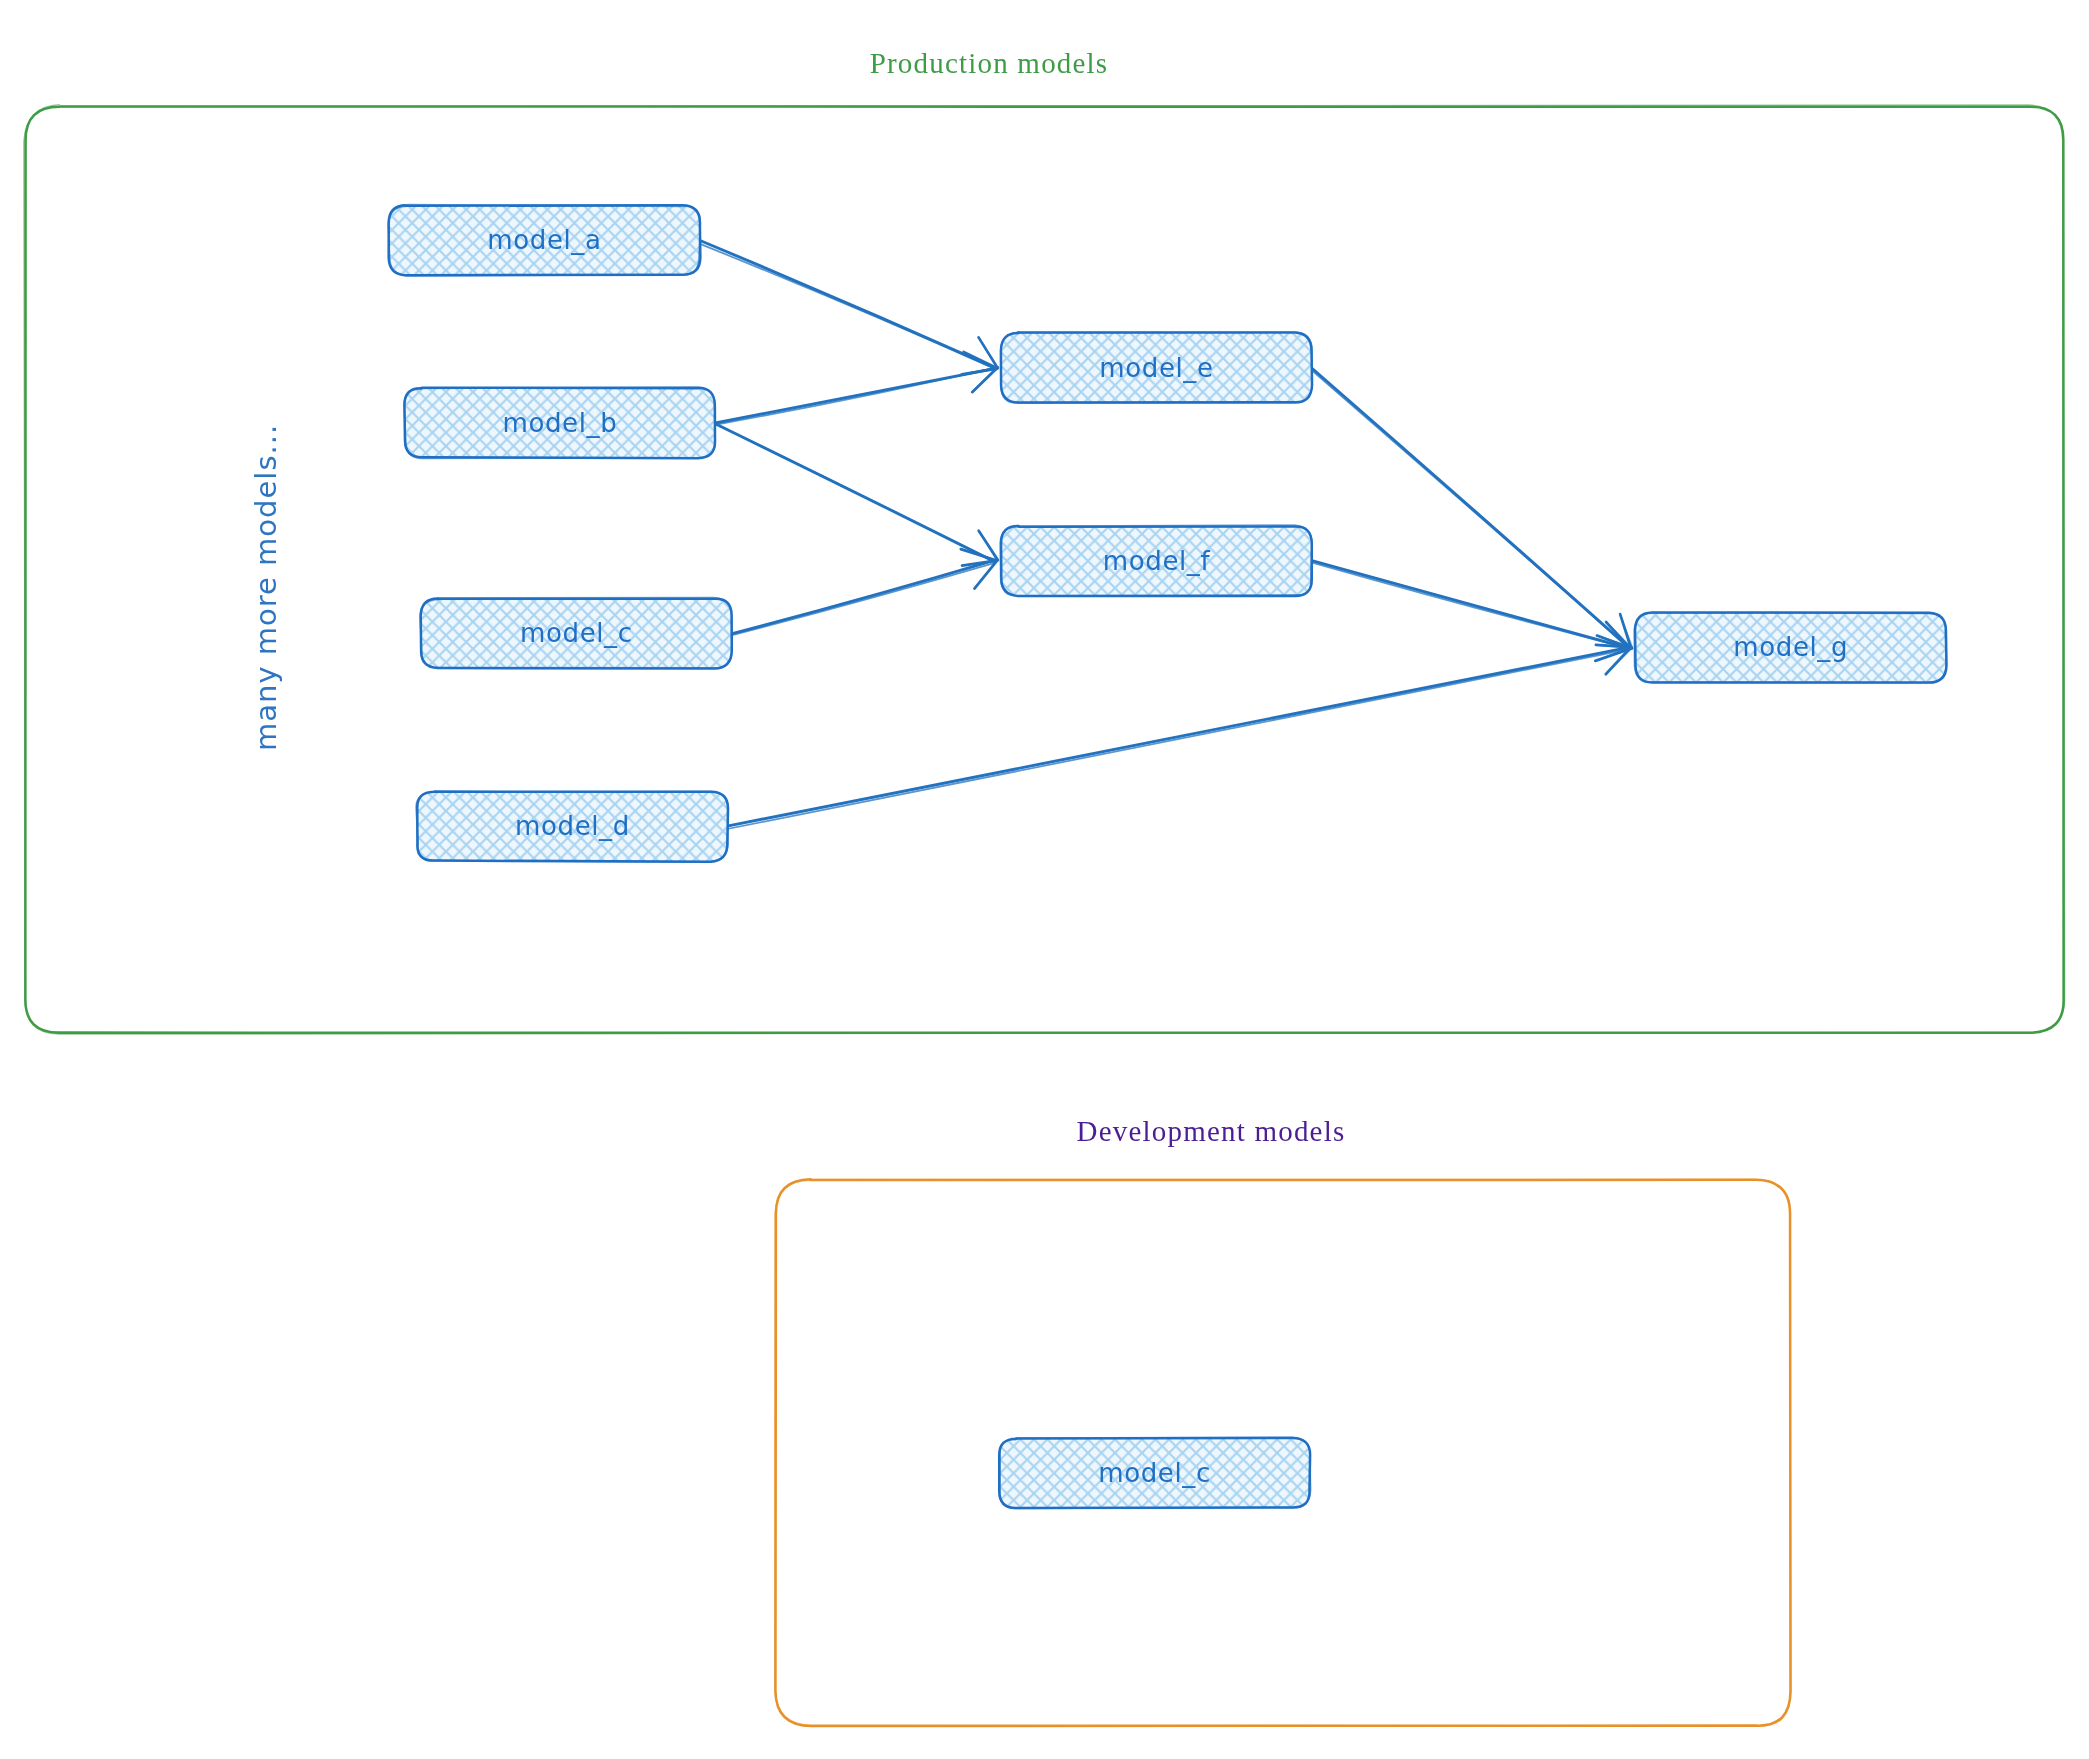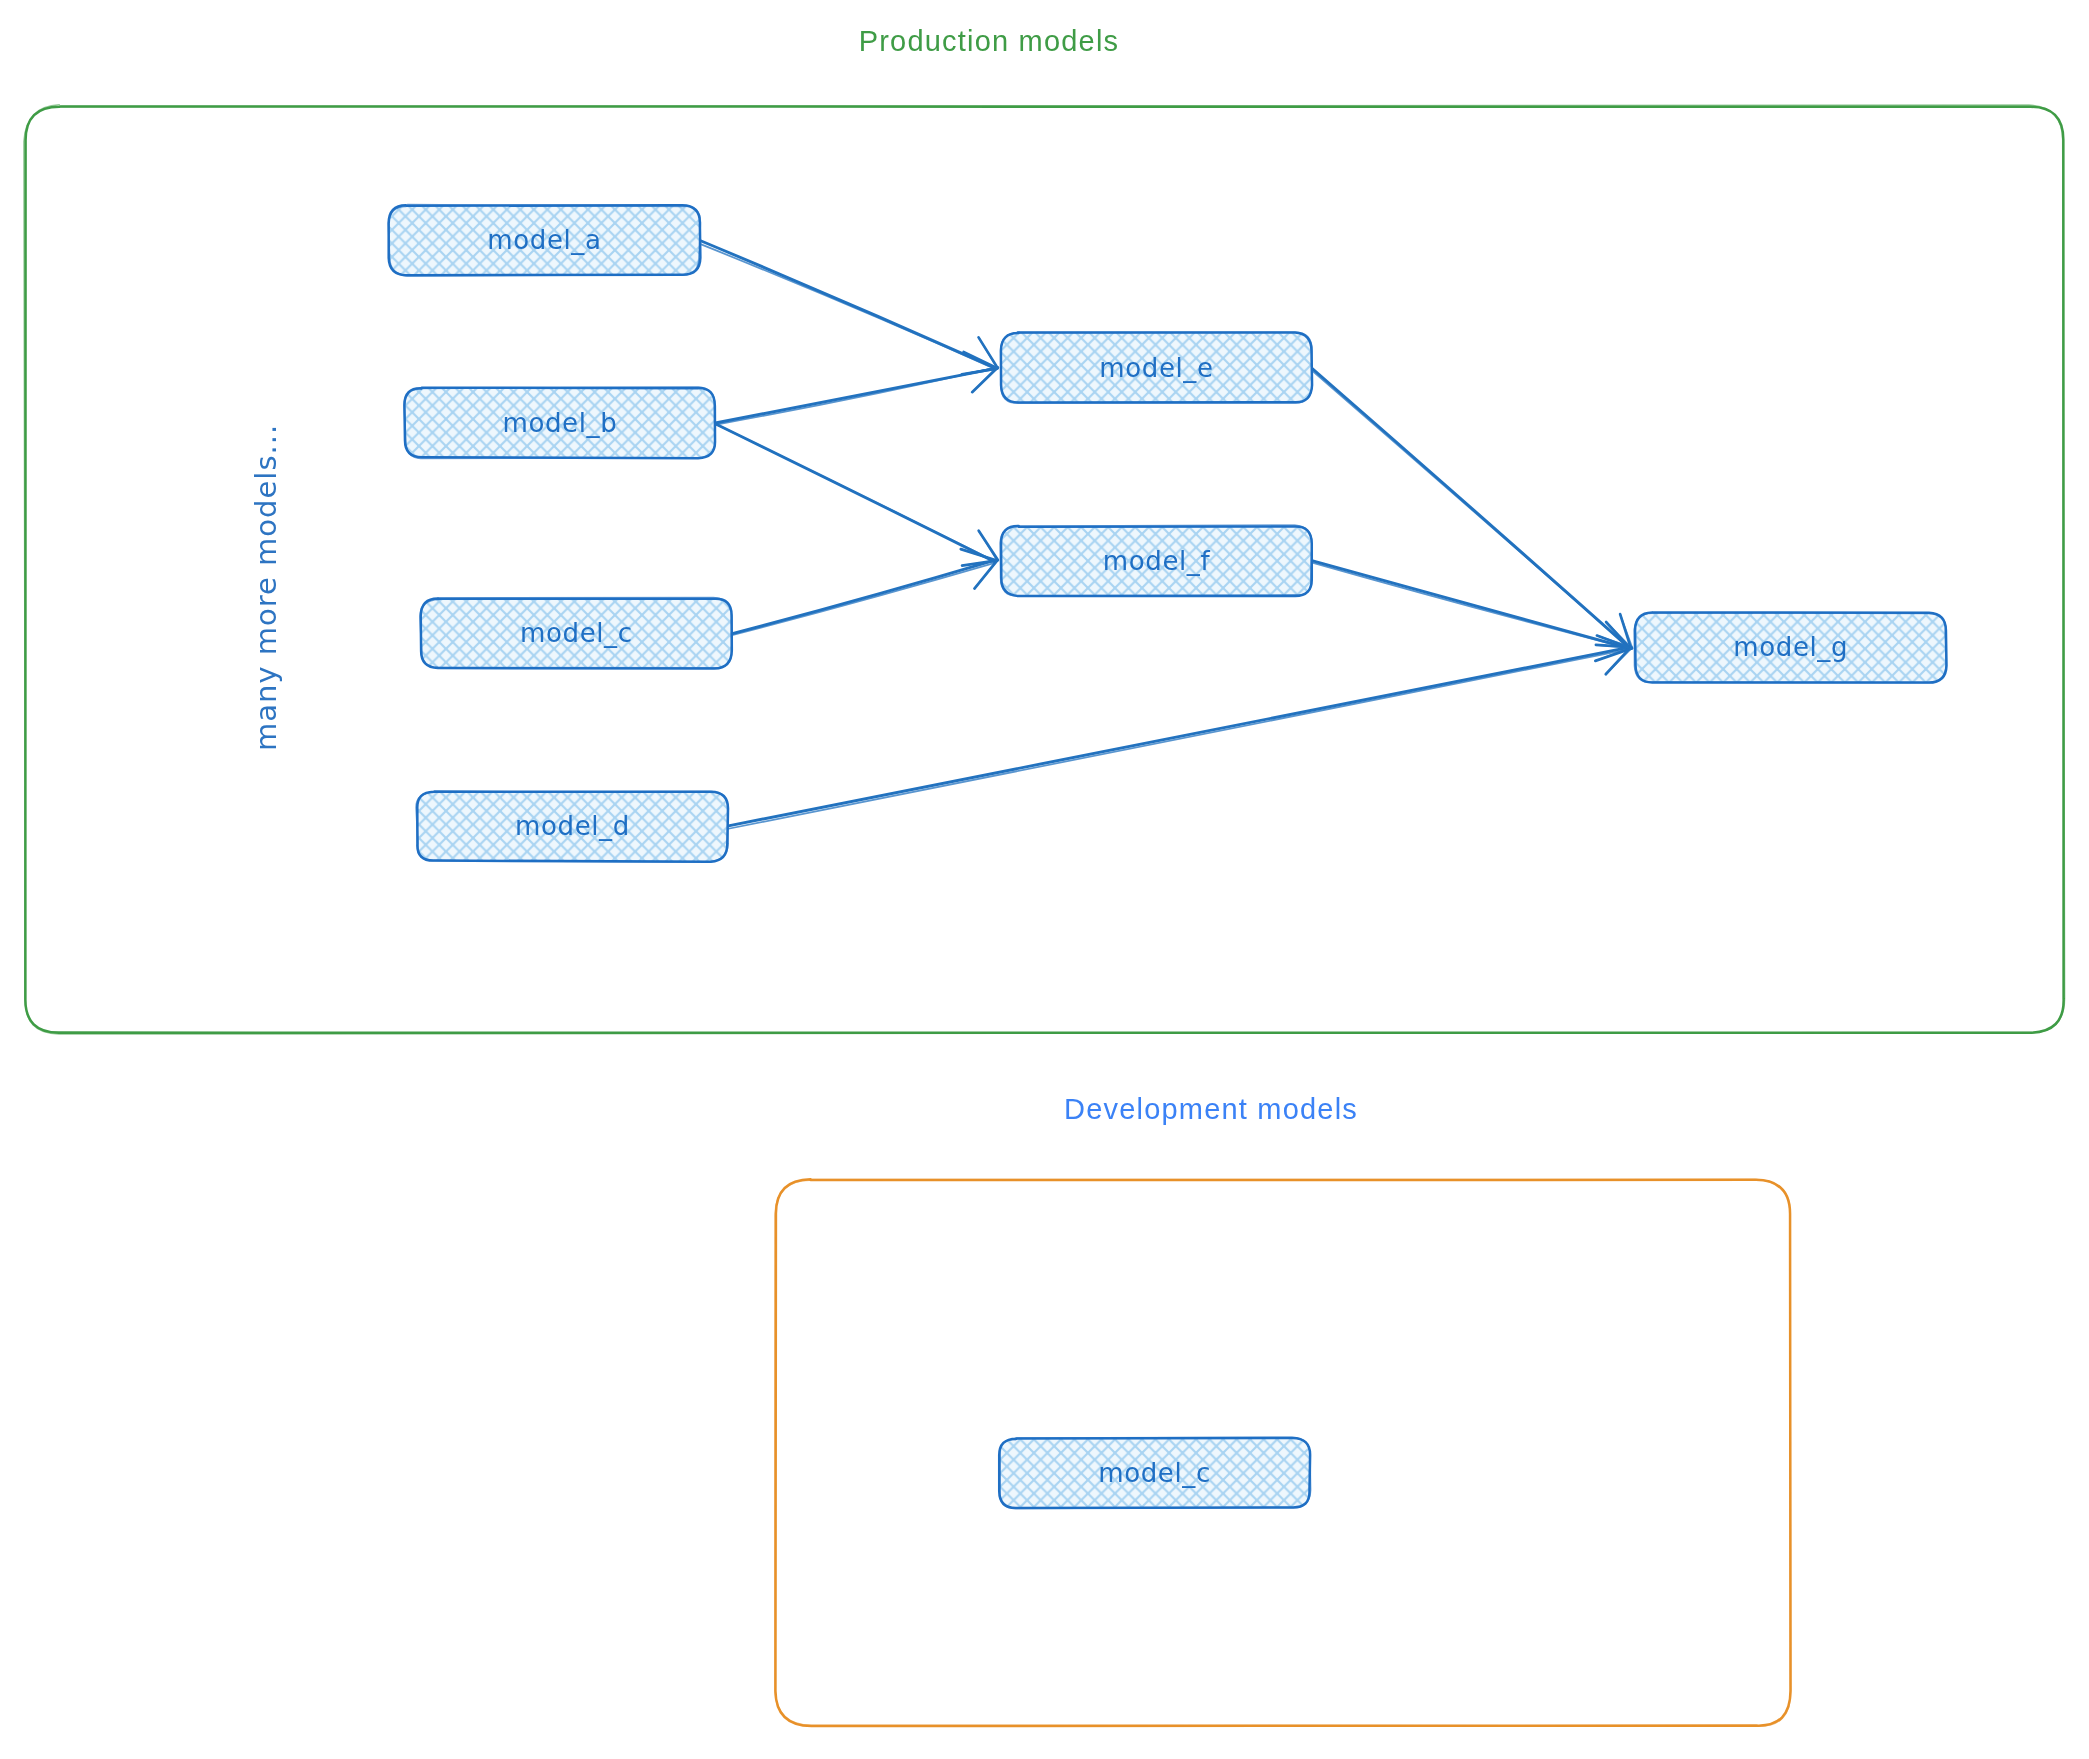--- a/index.html
+++ b/index.html
@@ -19,28 +19,29 @@
   }
   svg.layer {
     position: absolute;
     left: 0;
     top: 0;
     width: 2089px;
     height: 1759px;
   }
   .group-title {
     position: absolute;
-    font-family: Liberation Sans, sans-serif;
+    font-family: Liberation Serif, serif;
     font-size: 29px;
     letter-spacing: 1.2px;
     white-space: nowrap;
     transform: translateX(-50%);
+    margin-top: 22px;
   }
   .title-prod { color: #3f9c46; }
-  .title-dev  { color: #3b82f6; }
+  .title-dev  { color: #4c1d95; }
   .node-label {
     font-family: "DejaVu Sans", sans-serif;
     font-size: 27px;
     fill: #1f6fc4;
     letter-spacing: 0.6px;
   }
   .side-note {
     position: absolute;
     font-family: "DejaVu Sans", sans-serif;
     font-size: 29px;

